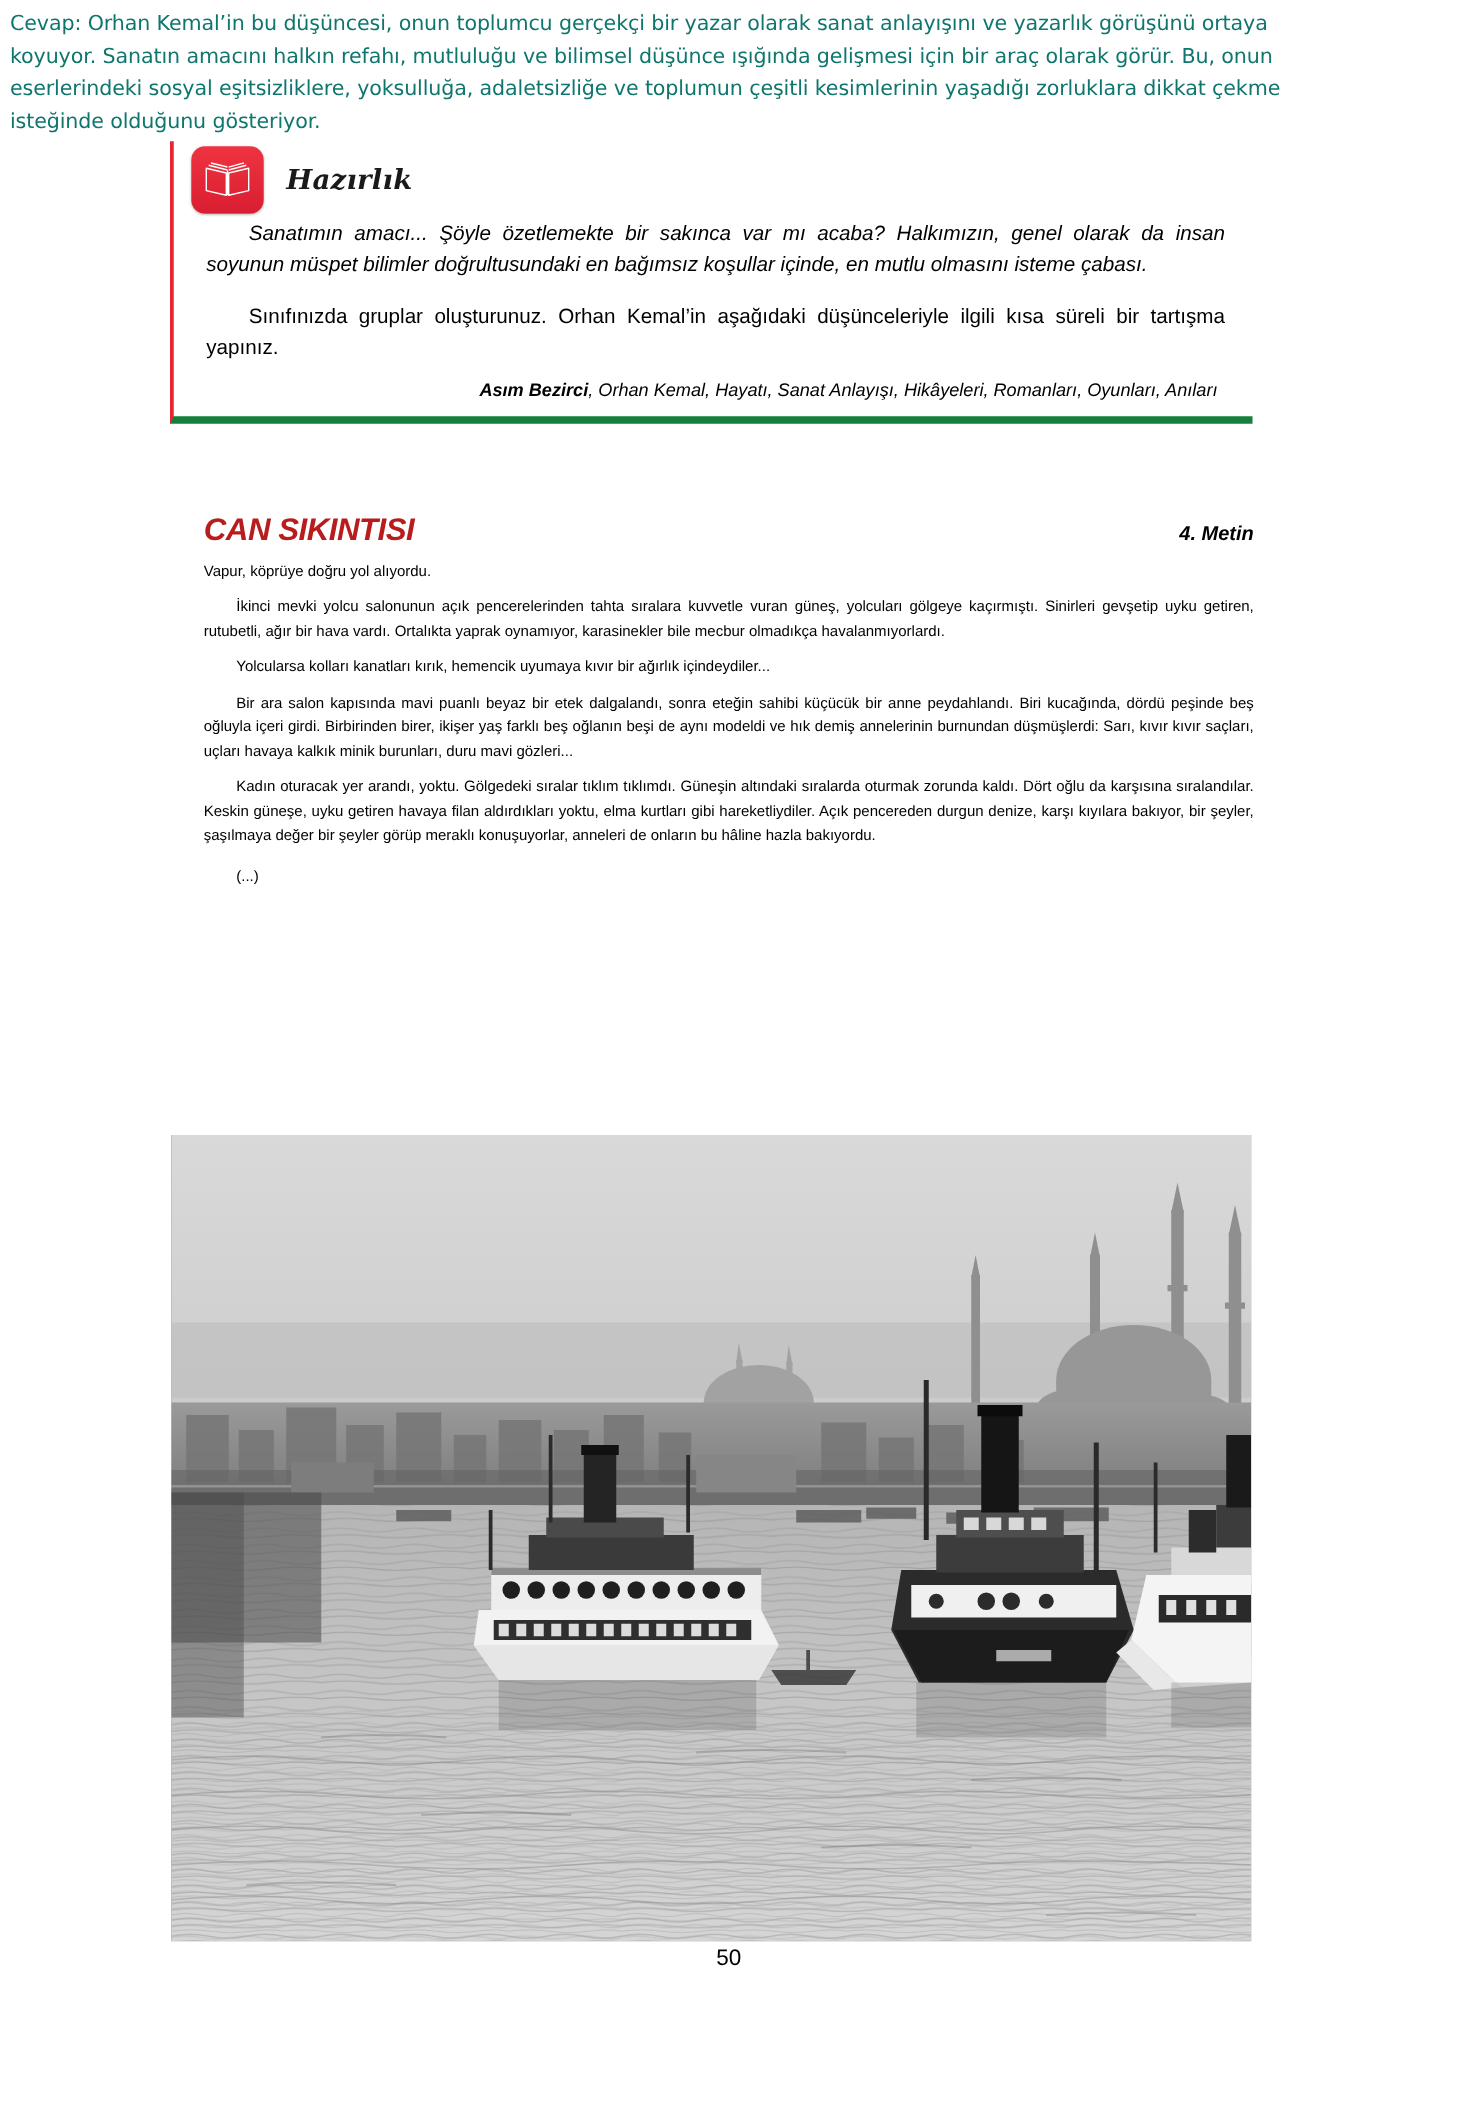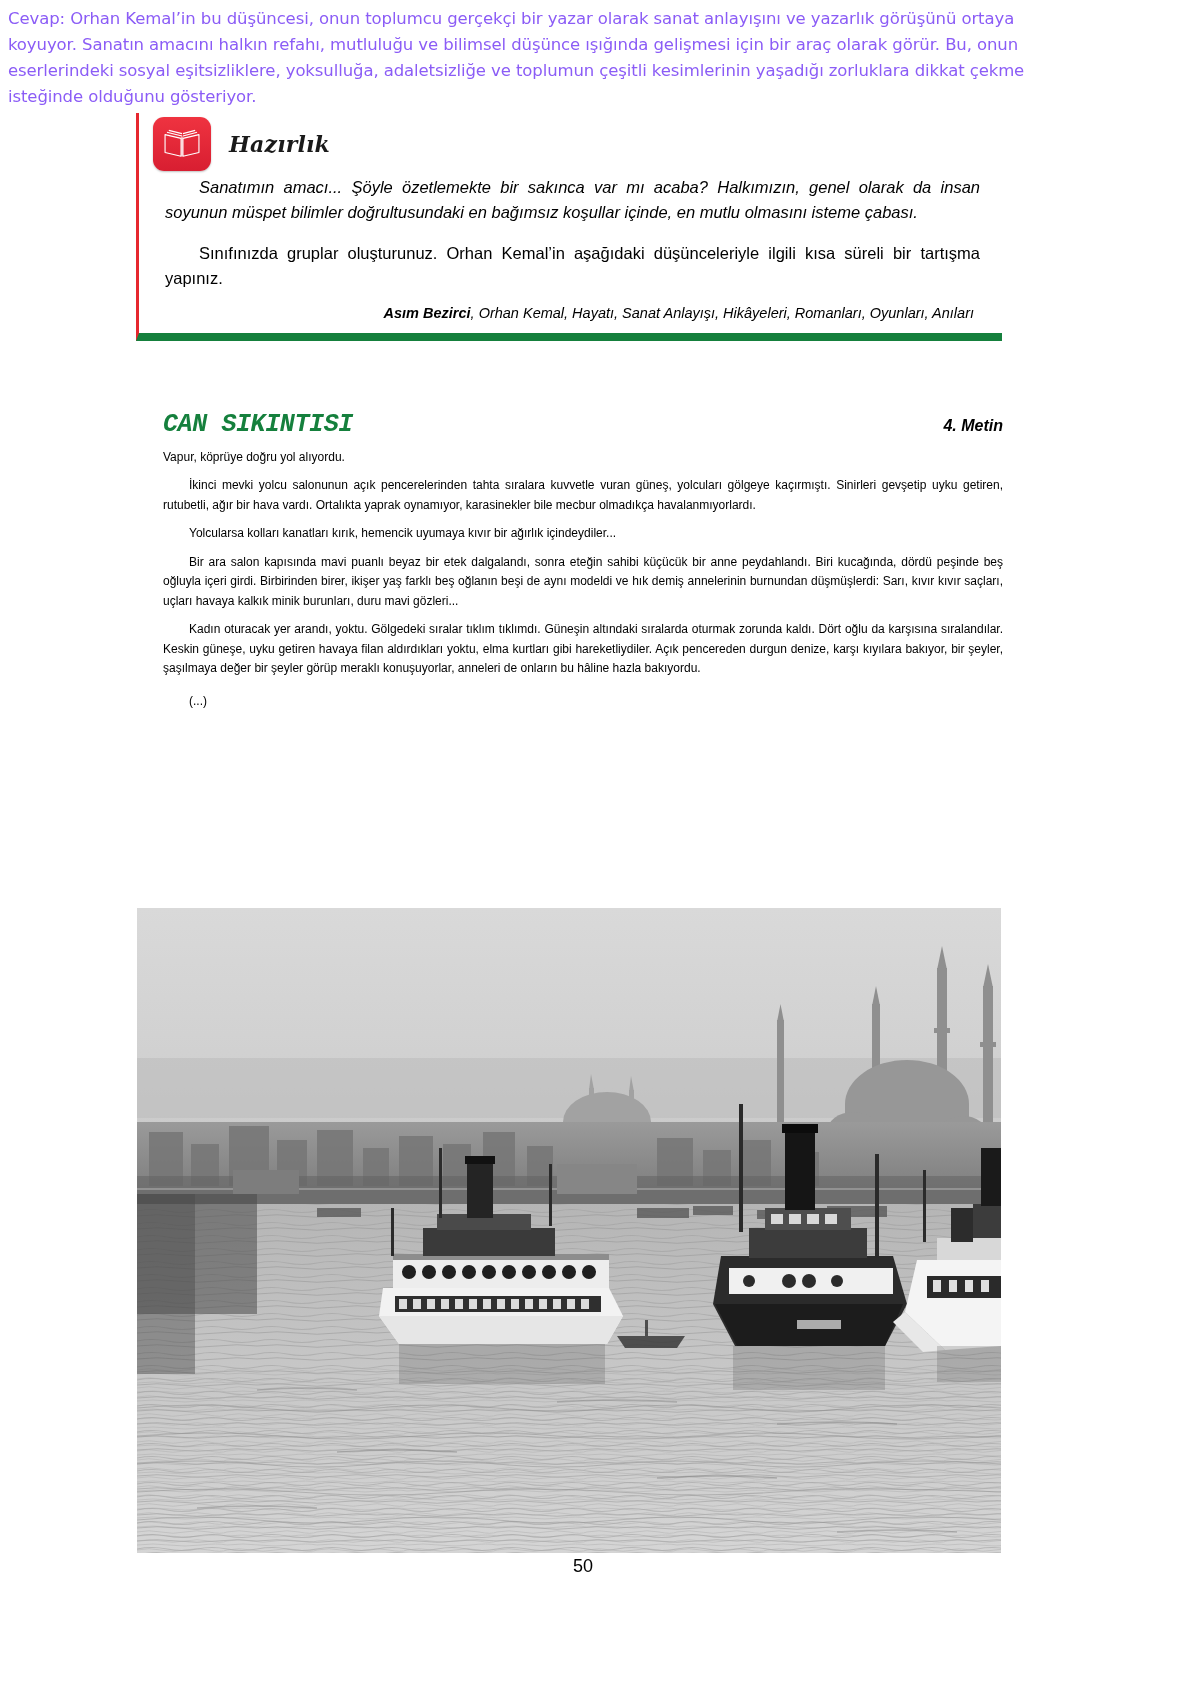--- a/index.html
+++ b/index.html
@@ -15,37 +15,37 @@
     color: #000000;
     overflow: hidden;
   }
 
   
   .answer-block {
     position: absolute;
     left: 8px;
     top: 6px;
     width: 1070px;
-    color: #8b5cf6;
+    color: #0f766e;
     font-family: "DejaVu Sans", sans-serif;
     font-size: 16.5px;
     line-height: 1.58;
     letter-spacing: -0.1px;
     text-align: left;
   }
 
   
   .hazirlik-box {
     position: absolute;
     left: 136px;
     top: 113px;
     width: 866px;
     box-sizing: border-box;
     border-left: 3px solid #e6272f;
-    border-bottom: 8px solid #15803d;
+    border-bottom: 6px solid #15803d;
     background: #ffffff;
     padding: 0 0 12px 0;
   }
   .hazirlik-head {
     display: flex;
     align-items: center;
     height: 62px;
     padding-left: 14px;
   }
   .book-badge {
@@ -98,25 +98,25 @@
   .text-head {
     position: absolute;
     left: 163px;
     top: 410px;
     width: 840px;
     display: flex;
     align-items: baseline;
     justify-content: space-between;
   }
   .text-title {
-    font-family: Liberation Mono, monospace;
+    font-family: Liberation Sans, sans-serif;
     font-weight: bold;
     font-style: italic;
     font-size: 25px;
-    color: #15803d;
+    color: #b91c1c;
     letter-spacing: -0.4px;
   }
   .text-index {
     font-family: "Liberation Sans", sans-serif;
     font-weight: bold;
     font-style: italic;
     font-size: 16px;
     color: #000;
   }
 

